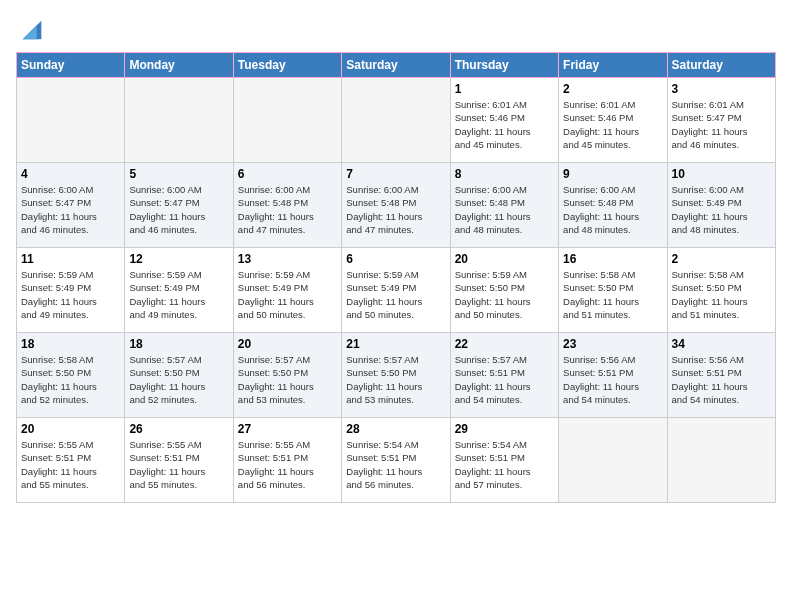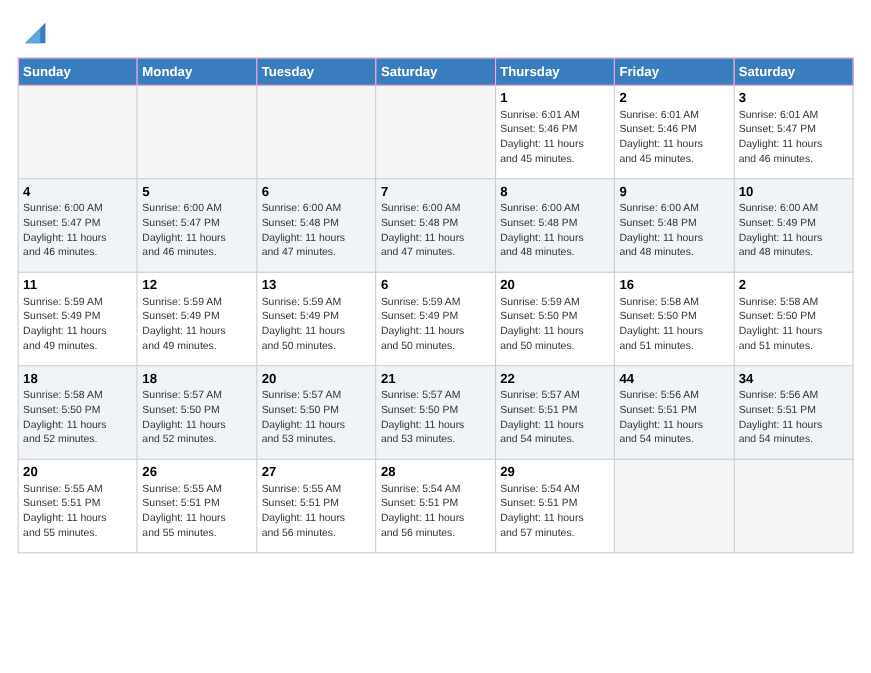--- a/index.html
+++ b/index.html
@@ -285,21 +285,21 @@
 and 53 minutes.</div>
         </td>
         <td>
           <span class="day-num">22</span>
           <div class="day-info" style="white-space: pre-line;">Sunrise: 5:57 AM
 Sunset: 5:51 PM
 Daylight: 11 hours
 and 54 minutes.</div>
         </td>
         <td>
-          <span class="day-num">44</span>
+          <span class="day-num">23</span>
           <div class="day-info" style="white-space: pre-line;">Sunrise: 5:56 AM
 Sunset: 5:51 PM
 Daylight: 11 hours
 and 54 minutes.</div>
         </td>
         <td>
           <span class="day-num">34</span>
           <div class="day-info" style="white-space: pre-line;">Sunrise: 5:56 AM
 Sunset: 5:51 PM
 Daylight: 11 hours

